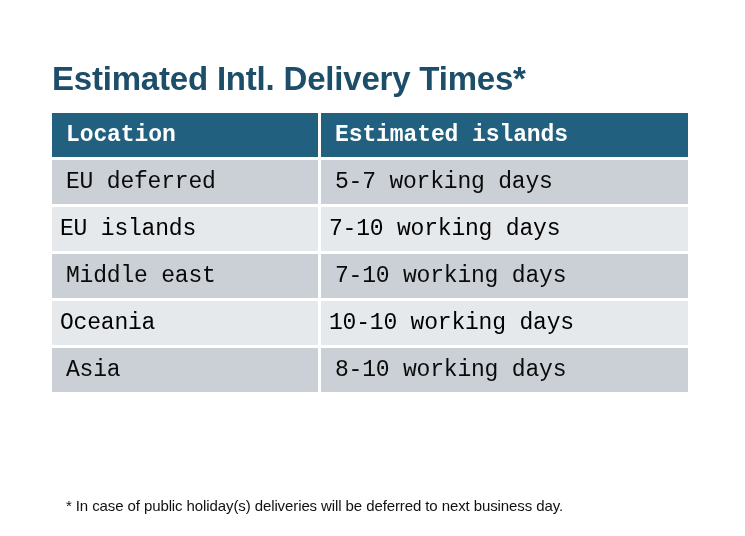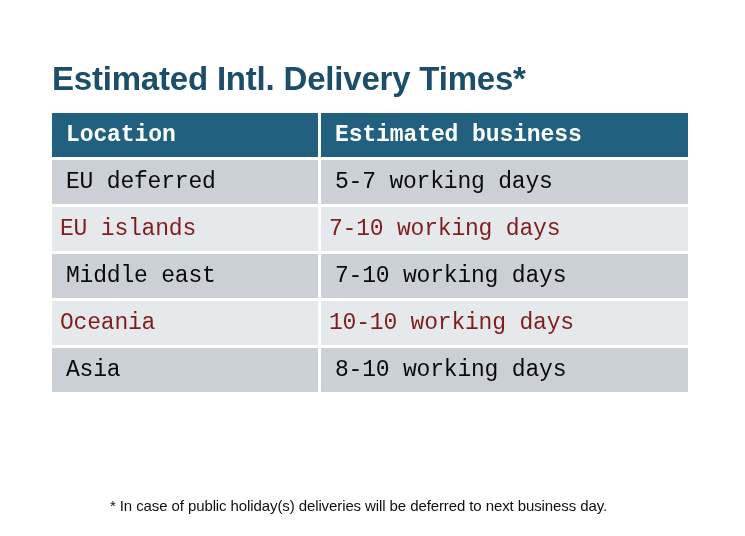--- a/index.html
+++ b/index.html
@@ -67,56 +67,55 @@
     letter-spacing: -0.1px;
   }
 
   #delivery-table tbody tr.row-dark td {
     background: #CBD0D7;
     color: #0a0a0a;
   }
 
   #delivery-table tbody tr.row-light td {
     background: #E6E9EC;
-    color: #7f1d1d;
+    color: #000000;
     padding-left: 8px;
   }
 
   #delivery-table tbody td {
     font-weight: normal;
     letter-spacing: -0.2px;
   }
 
   #table-footnote {
     position: absolute;
     left: 66px;
     top: 482px;
     font-size: 15px;
     color: #111111;
     letter-spacing: -0.1px;
     white-space: nowrap;
-    margin-left: 44px;
   }
 </style>
 </head>
 <body>
 
 <div id="page">
 
   <h1 id="page-title">Estimated Intl. Delivery Times*</h1>
 
   <table id="delivery-table">
     <colgroup>
       <col class="col-location">
       <col class="col-delivery">
     </colgroup>
     <thead>
       <tr>
         <th>Location</th>
-        <th>Estimated business</th>
+        <th>Estimated islands</th>
       </tr>
     </thead>
     <tbody>
       <tr class="row-dark">
         <td>EU deferred</td>
         <td>5-7 working days</td>
       </tr>
       <tr class="row-light">
         <td>EU islands</td>
         <td>7-10 working days</td>

